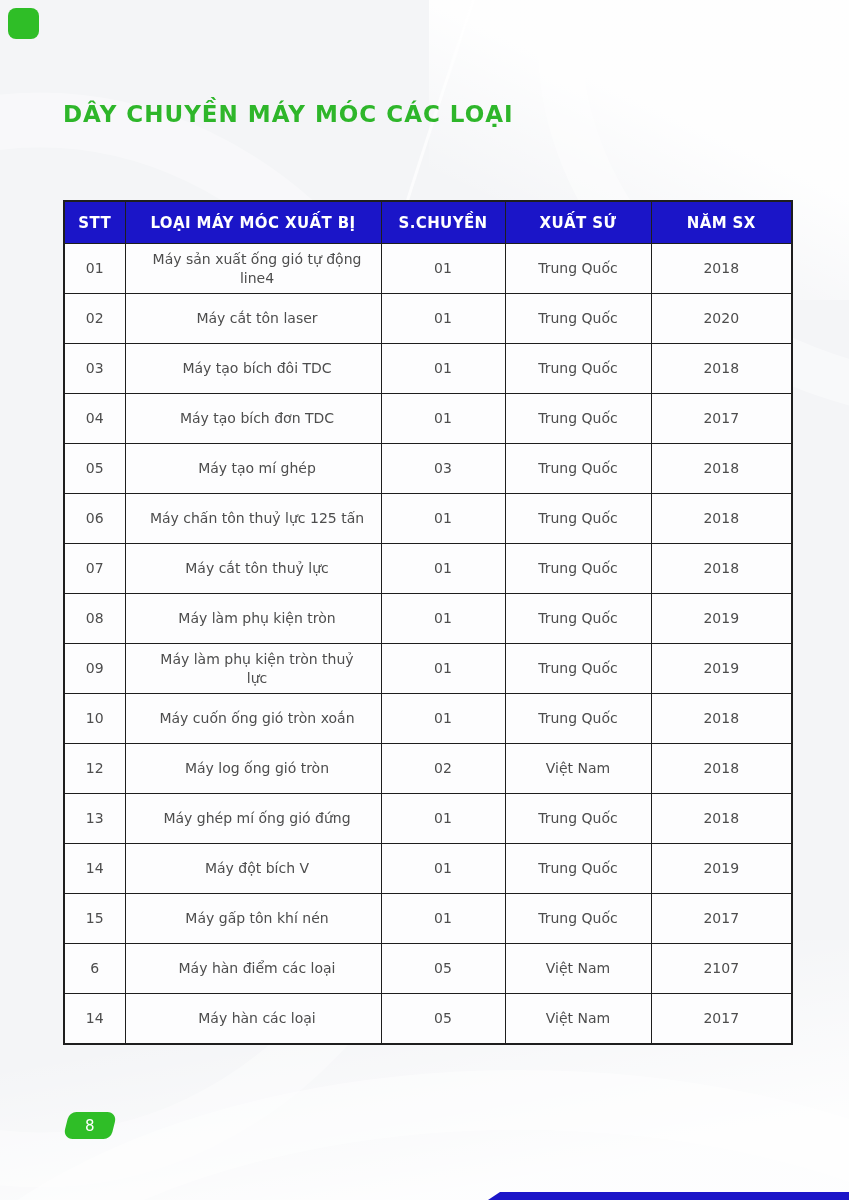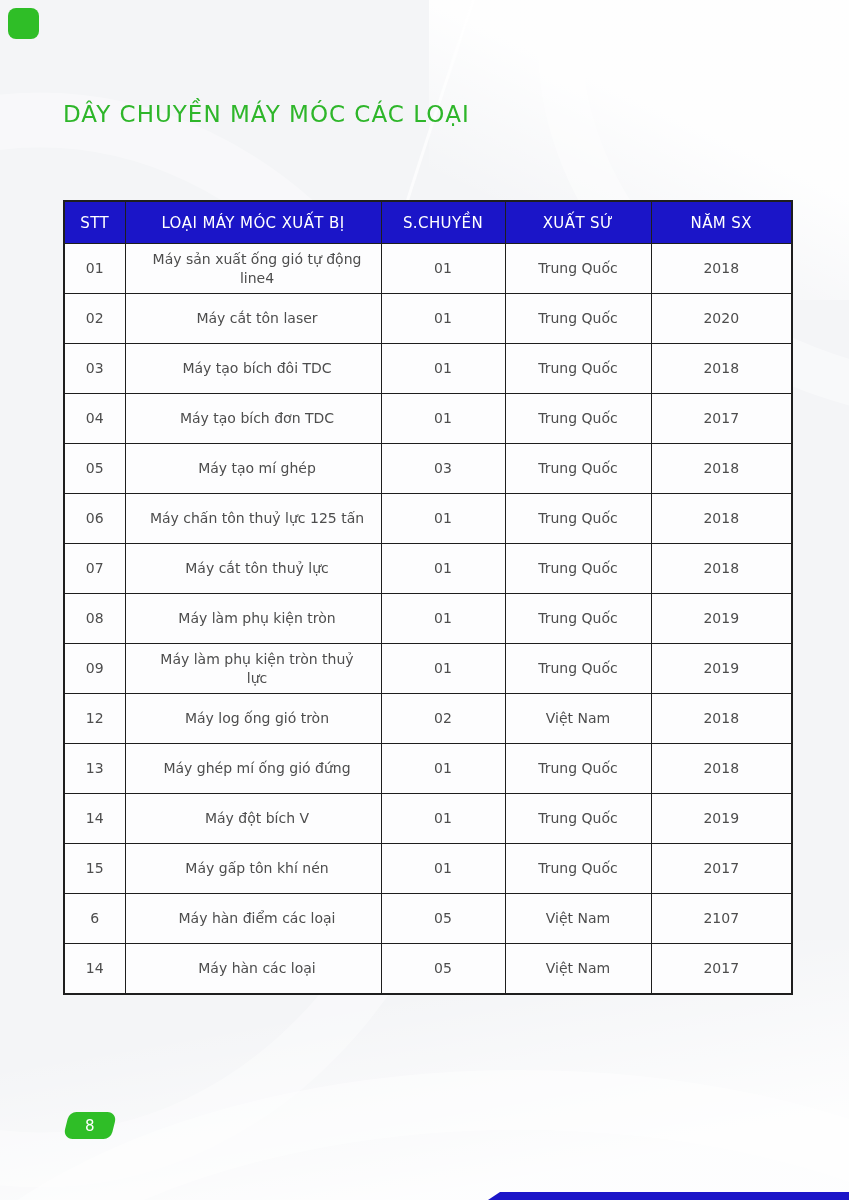--- a/index.html
+++ b/index.html
@@ -25,40 +25,40 @@
     border-radius:8px; background:var(--badge-green,#2FBE27);
   }
   .bottom-strip {
     position:absolute; right:0; bottom:0; width:361px; height:8px;
     background:var(--strip-blue,#1B15C8);
     clip-path:polygon(12px 0, 100% 0, 100% 100%, 0 100%);
   }
   
   .page-title {
     position:absolute; left:63px; top:101px;
-    font-size:23px; font-weight:normal; letter-spacing:1px;
+    font-size:23px; font-weight:bold; letter-spacing:1px;
     color:var(--title-green,#2EB62A);
     white-space:nowrap;
     text-align:right;
   }
   
   table.machine-table {
     position:absolute; left:63px; top:200px; width:728px;
     border-collapse:collapse; table-layout:fixed;
     background:#FDFDFE;
     border:2px solid var(--border,#1E1E1E);
   }
   .machine-table col:nth-child(1){ width:61px; }
   .machine-table col:nth-child(2){ width:256px; }
   .machine-table col:nth-child(3){ width:124px; }
   .machine-table col:nth-child(4){ width:146px; }
   .machine-table col:nth-child(5){ width:141px; }
   .machine-table th {
     background:var(--header-blue,#1B15C8);
-    color:#FFFFFF; font-weight:normal; font-size:15px; letter-spacing:0.4px;
+    color:#FFFFFF; font-weight:bold; font-size:15px; letter-spacing:0.4px;
     height:41px; text-align:center;
     border:1.5px solid var(--border,#1E1E1E);
     padding:0 4px;
   }
   .machine-table td {
     color:var(--body-text,#4D4D4D);
     font-size:14px; text-align:center; vertical-align:middle;
     height:45px; padding:2px 8px;
     border:1.5px solid var(--border,#1E1E1E);
     line-height:1.35;
@@ -173,20 +173,27 @@
       </tr>
       <tr>
         <td>09</td>
         <td class="name-cell">Máy làm phụ kiện tròn thuỷ
 lực</td>
         <td>01</td>
         <td>Trung Quốc</td>
         <td>2019</td>
       </tr>
       <tr>
+        <td>10</td>
+        <td class="name-cell">Máy cuốn ống gió tròn xoắn</td>
+        <td>01</td>
+        <td>Trung Quốc</td>
+        <td>2018</td>
+      </tr>
+      <tr>
         <td>12</td>
         <td class="name-cell">Máy log ống gió tròn</td>
         <td>02</td>
         <td>Việt Nam</td>
         <td>2018</td>
       </tr>
       <tr>
         <td>13</td>
         <td class="name-cell">Máy ghép mí ống gió đứng</td>
         <td>01</td>

